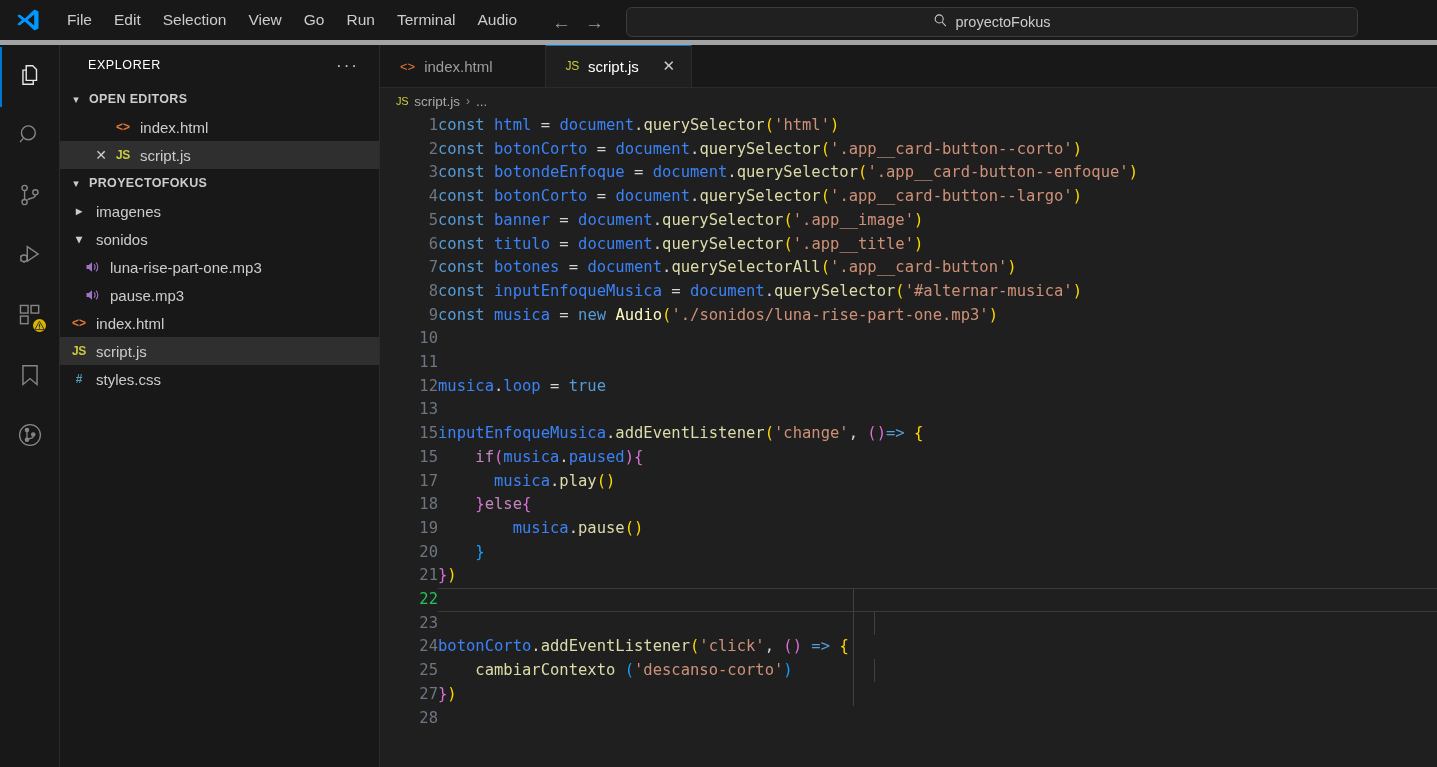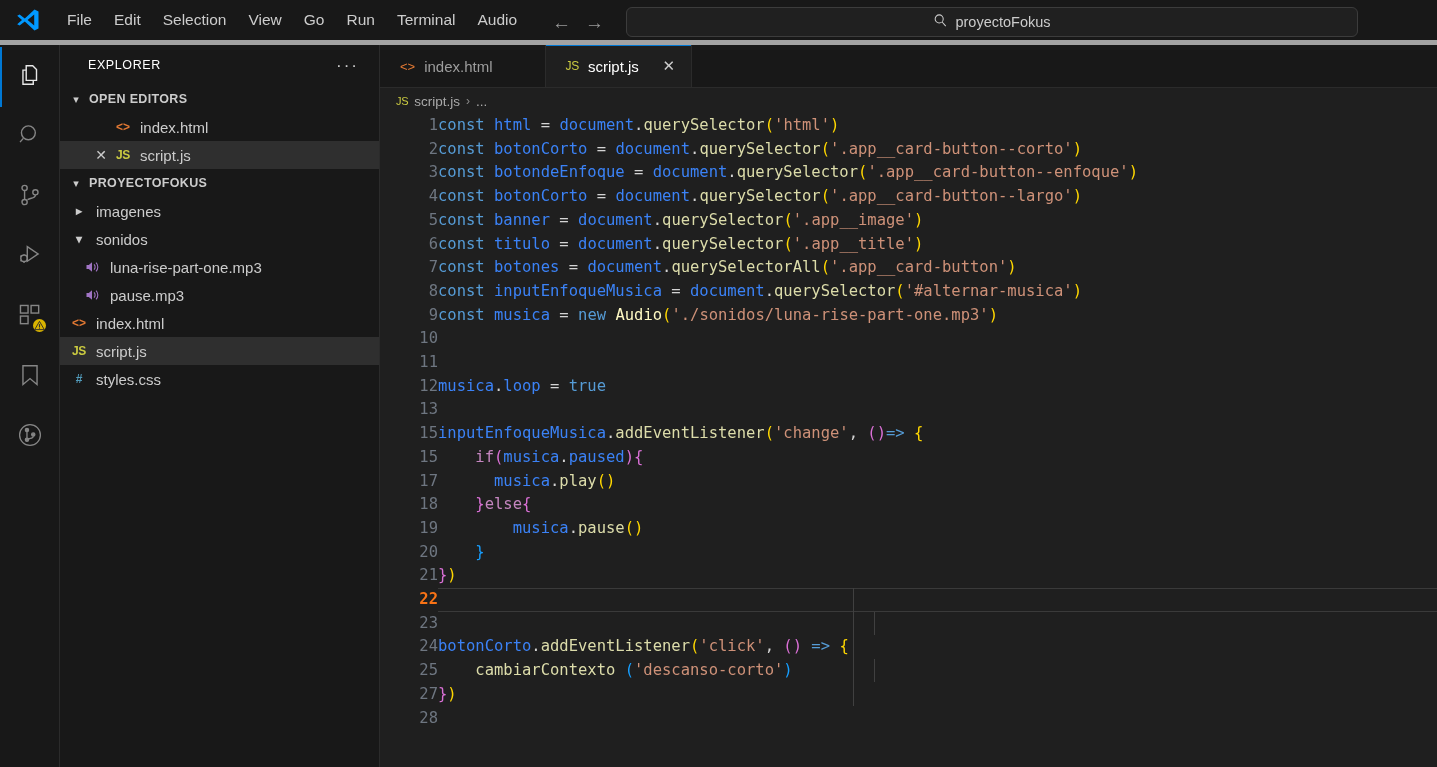--- a/index.html
+++ b/index.html
@@ -130,21 +130,21 @@
   
   .code-wrap { flex: 1 1 auto; position: relative; overflow: hidden; background: #1f1f1f; }
   .code-scroll { position: absolute; inset: 0; overflow: hidden; }
   table.code { border-collapse: collapse; width: 100%; }
   table.code td { padding: 0; vertical-align: top; }
   td.ln {
     width: 58px; min-width: 58px; text-align: right; padding-right: 14px;
     color: #6e7681; font-family: "DejaVu Sans Mono", monospace; font-size: 15.5px;
     line-height: 23.7px; height: 23.7px; user-select: none;
   }
-  tr.current td.ln { color: #f97316; font-weight: bold; }
+  tr.current td.ln { color: #22c55e; }
   td.cd {
     font-family: "DejaVu Sans Mono", monospace; font-size: 15.5px;
     line-height: 23.7px; height: 23.7px; white-space: pre; color: #d4d4d4;
     padding-left: 7px; position: relative;
   }
   tr.current td.cd::after {
     content: ""; position: absolute; left: 0; right: -1000px; top: 0; bottom: 0;
     border-top: 1px solid #3a3a3a; border-bottom: 1px solid #3a3a3a;
     pointer-events: none;
   }

